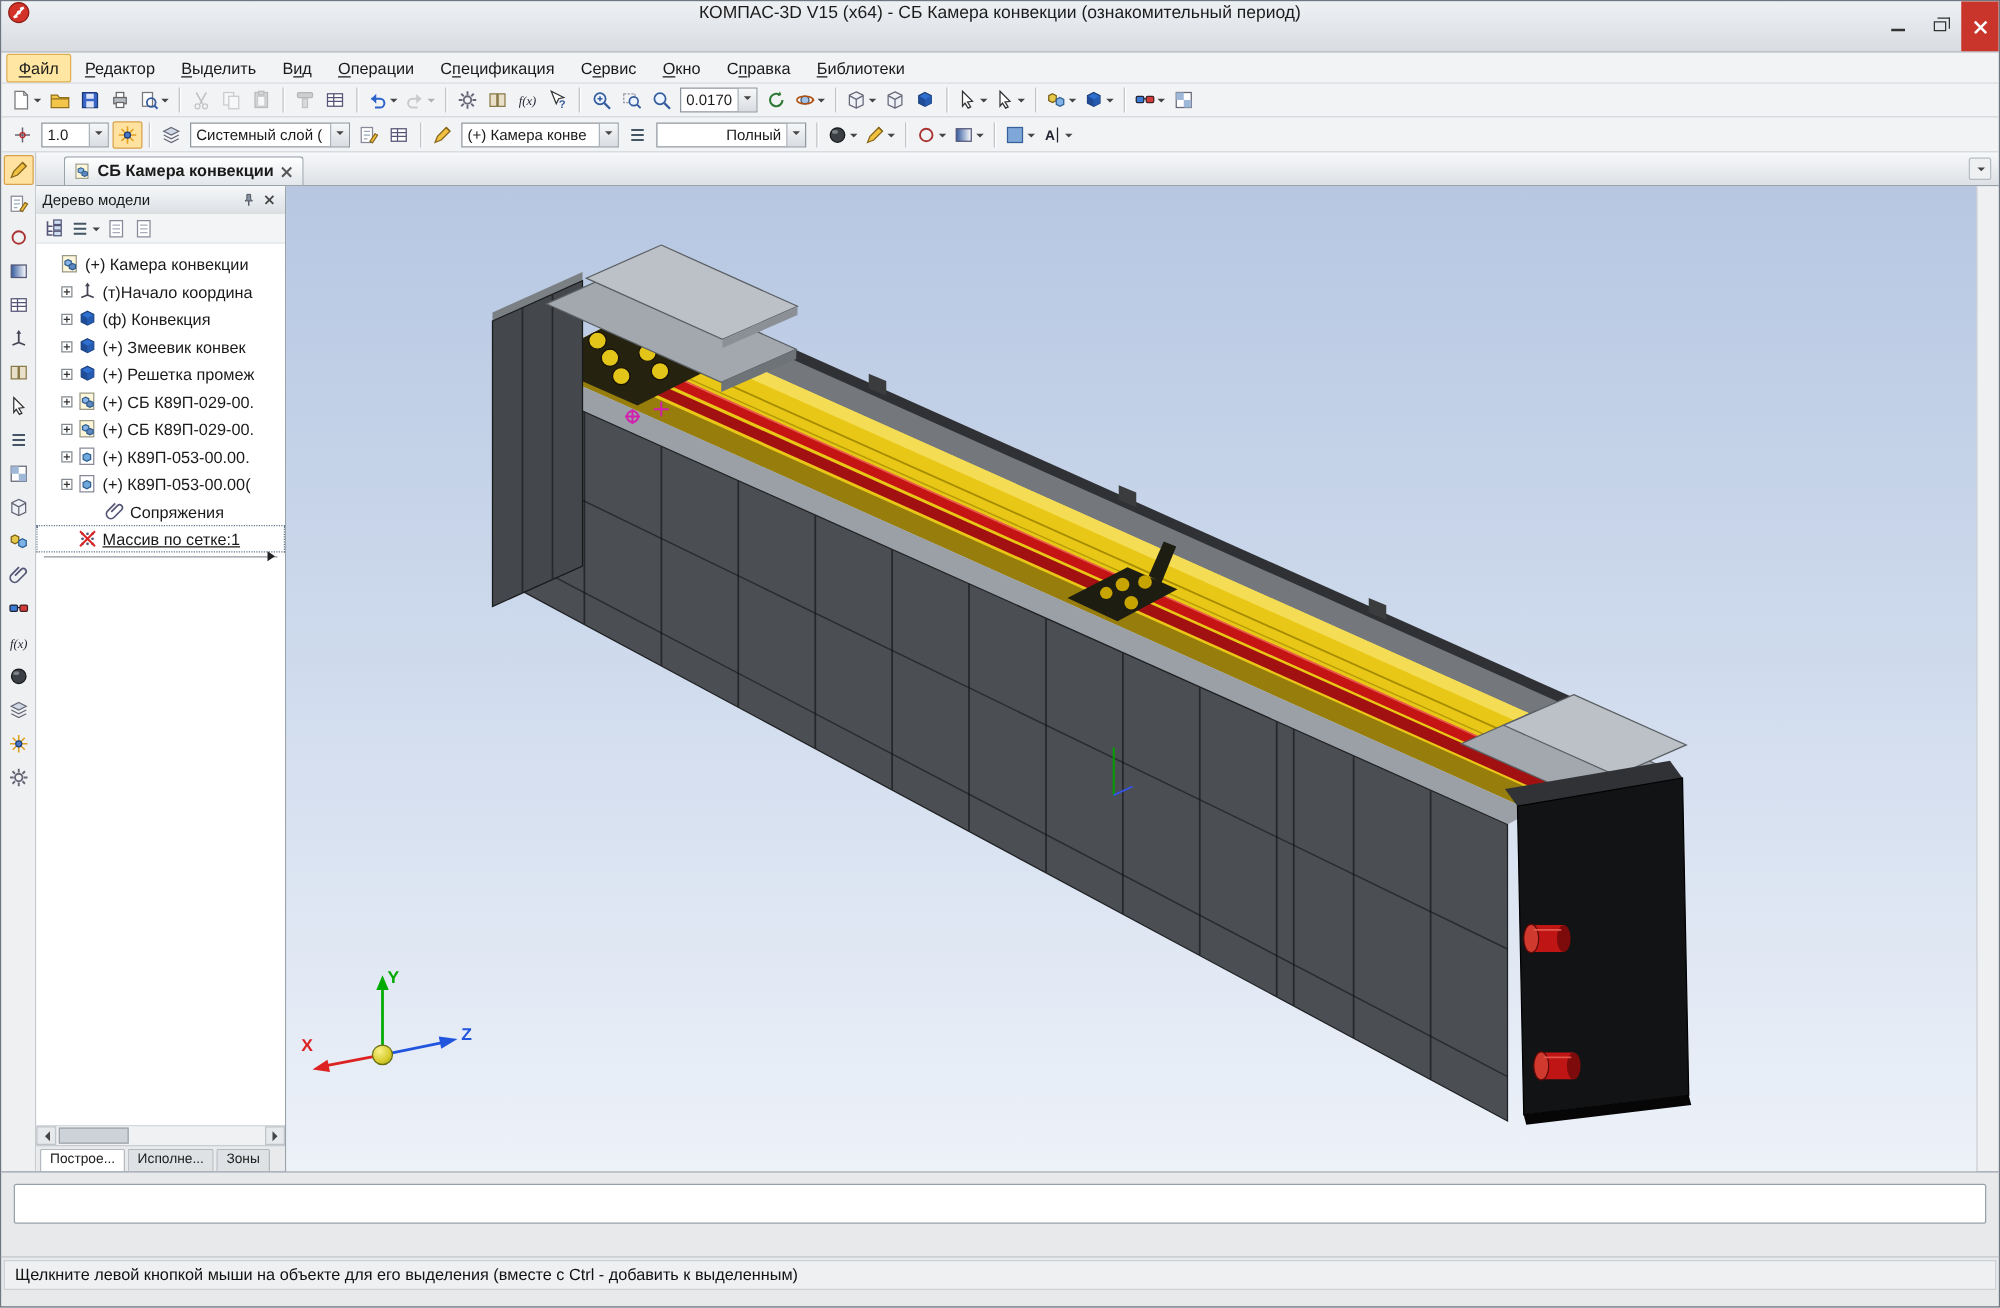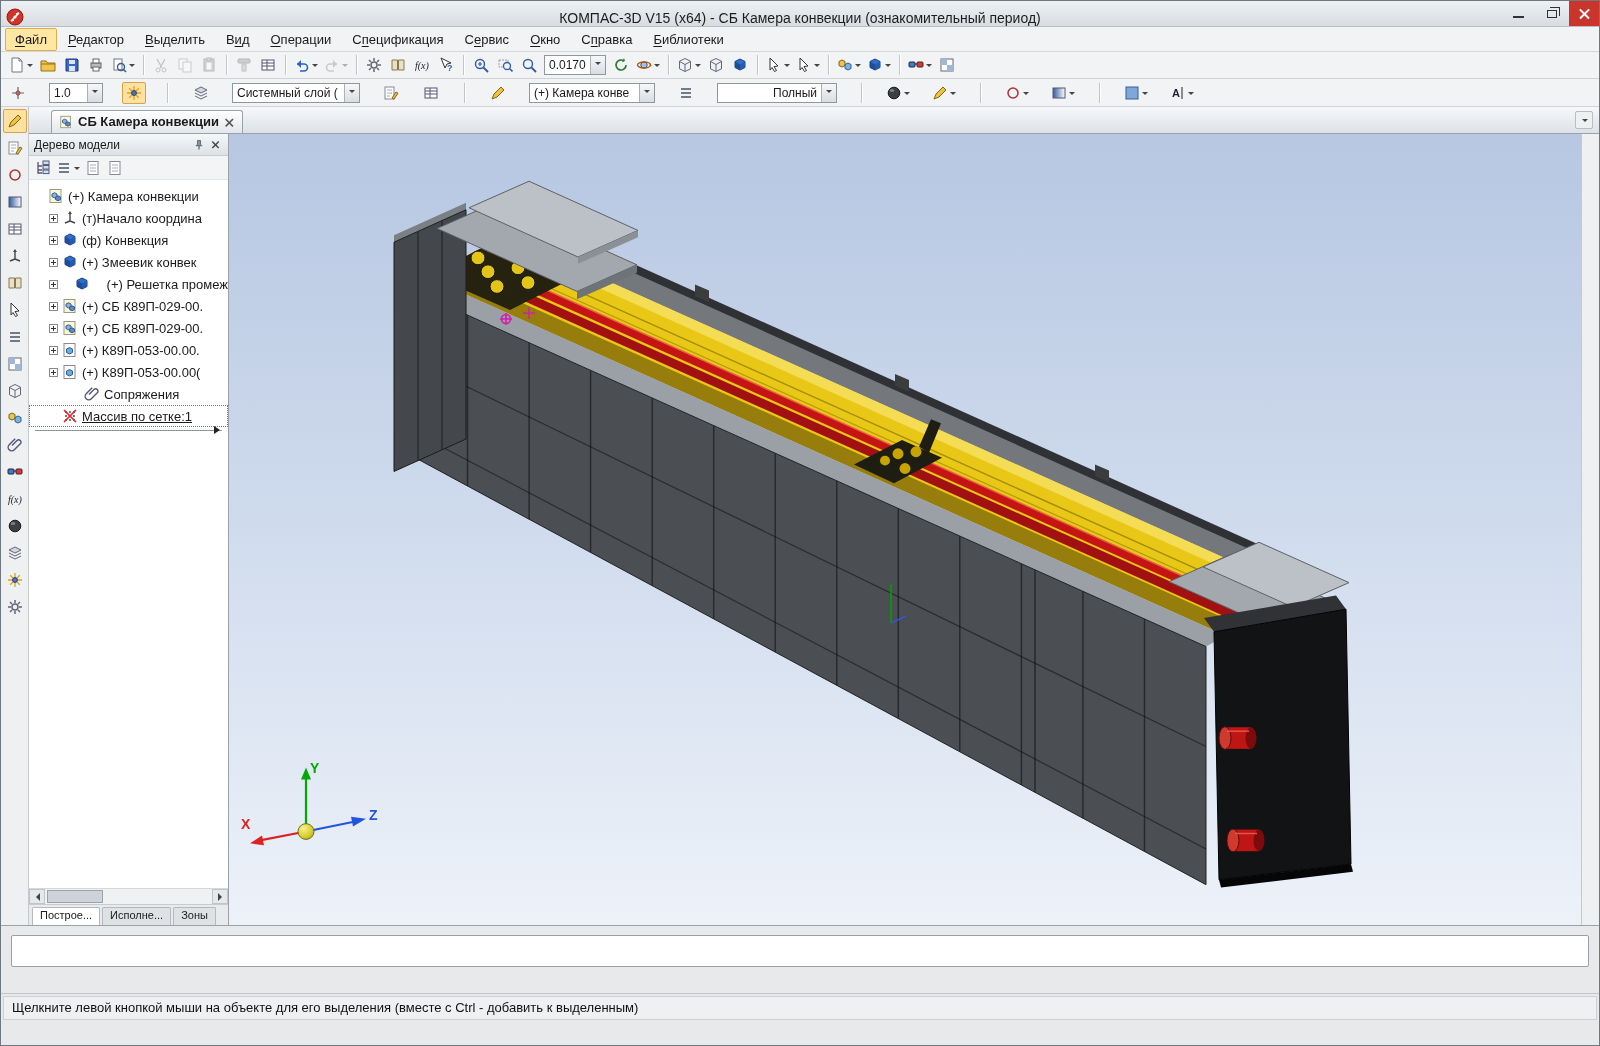--- a/index.html
+++ b/index.html
@@ -2,22 +2,22 @@
 <html style="--c-body: #4b4e53; --c-interior: #e9c716; --c-pipes: #c41414; --c-endcap: #121315; --c-flange: #a2a8ae; --vp-top: #b7c7e2; --vp-bottom: #edf2f9;"><head>
 <meta charset="utf-8">
 <style>
   * { box-sizing: border-box; margin: 0; padding: 0; }
   html,body { width:1600px; height:1046px; overflow:hidden; }
   body { font-family:"Liberation Sans",sans-serif; font-size:12px; color:#1a1a1a;
          background:#d4d7db; border:1px solid #6f7880; }
   #window { width:100%; height:100%; display:flex; flex-direction:column; }
 
   
-  .titlebar { height:26px; flex:none; background:linear-gradient(#eef1f4,#d8dce1);
-              border-bottom:1px solid #b9bec4; display:flex; align-items:flex-end; position:relative; }
+  .titlebar { height:41px; flex:none; background:linear-gradient(#eef1f4,#d8dce1);
+              border-bottom:1px solid #b9bec4; display:flex; align-items:flex-start; position:relative; }
   .title-text { position:absolute; left:0; right:0; text-align:center; font-size:14px; color:#1c1c1c; }
   .app-logo { margin-left:5px; z-index:2; width:18px; height:18px; }
   .win-controls { margin-left:auto; display:flex; z-index:2; height:100%; align-items:stretch; }
   .win-btn { width:34px; display:flex; align-items:center; justify-content:center; }
   .win-btn.close { background:#c9352b; width:30px; }
   .glyph-min { width:11px; height:2px; background:#333; margin-top:6px; }
   .glyph-restore { width:10px; height:8px; border:1.5px solid #333; position:relative; }
   .glyph-restore::before { content:""; position:absolute; left:2px; top:-4px; width:9px; height:8px; border:1.5px solid #333; border-bottom:none; border-left:none; }
   .x-glyph { position:relative; width:11px; height:11px; }
   .x-glyph::before,.x-glyph::after { content:""; position:absolute; left:-1px; top:5px; width:13px; height:1.8px; background:currentColor; }
@@ -29,21 +29,21 @@
   .menubar { height:25px; flex:none; background:#f2f3f5; border-bottom:1px solid #d3d7db;
              display:flex; align-items:center; padding-left:4px; font-size:13px; }
   .menu-item { padding:3px 9px; margin-right:1px; border:1px solid transparent; border-radius:2px; white-space:nowrap; }
   .menu-item.highlighted { background:#ffe7a3; border-color:#dfae52; }
   .menu-item u { text-underline-offset:2px; }
 
   
   .toolbar { flex:none; background:#f2f3f5; border-bottom:1px solid #cfd3d7;
              display:flex; align-items:center; padding:0 5px; }
   #toolbar-main { height:27px; }
-  #toolbar-params { height:28px;gap:16px; }
+  #toolbar-params { height:28px; }
   .tb-btn { height:22px; min-width:24px; border:1px solid transparent; border-radius:2px;
             display:flex; align-items:center; justify-content:center; padding:0 2px; }
   .tb-btn.disabled { opacity:.38; filter:grayscale(1); }
   .tb-btn.pressed { background:#ffe2a0; border-color:#d9a14a; }
   .tb-btn .icon, .tree-tools .icon { width:16px; height:16px; display:block; }
   .icon svg { width:16px; height:16px; display:block; }
   .tri { width:0; height:0; border:3.5px solid transparent; border-top-color:#444; margin-left:2px; margin-top:4px; }
   .tb-sep { width:1px; height:20px; background:#c0c5ca; box-shadow:1px 0 0 #fff; margin:0 5px; flex:none; }
   .tb-combo { height:20px; border:1px solid #8f979e; background:#fff; display:flex; align-items:stretch;
               margin:0 3px; font-size:12px; flex:none; }
@@ -112,21 +112,21 @@
 
   
   .viewport { flex:1; position:relative; min-width:0;
               background:linear-gradient(var(--vp-top,#b7c7e2), #cdd9ec 45%, var(--vp-bottom,#edf2f9)); }
   .viewport svg.scene { position:absolute; inset:0; width:100%; height:100%; }
   .rightdock { width:18px; flex:none; background:#eef0f2; border-left:1px solid #c6cace; }
 
   
   .propbar { height:68px; flex:none; background:#e7e9eb; border-top:1px solid #9aa2aa; padding:9px 10px; }
   .prop-field { height:32px; background:#fff; border:1px solid #98a1ab; border-radius:2px; }
-  .statusbar { height:52px; flex:none; background:#e7e9eb; border-top:1px solid #c2c6ca; padding:2px; }
+  .statusbar { height:40px; flex:none; background:#e7e9eb; border-top:1px solid #c2c6ca; padding:2px; }
   .status-msg { height:24px; line-height:22px; padding:0 8px; font-size:13px; color:#111;
                 background:#eef0f1; border:1px solid #cdd1d5; }
 </style>
 </head>
 <body>
 
 <div id="window">
 
   <div class="titlebar">
     <span class="app-logo">
@@ -850,21 +850,21 @@
                 <span class="expander"></span>
                 <span class="tree-icon">
                   <svg viewBox="0 0 16 16">
                     <path d="M8 2l5 2.5v6L8 13 3 10.5v-6z" fill="#2f6fd0" stroke="#1c3f78"></path>
                     <path d="M8 7.5L13 4.5v6L8 13z" fill="#255bb0"></path>
                     <path d="M3 4.5l5 3v5.5l-5-3z" fill="#1e4c96"></path>
                   </svg>
                 </span>
                 <span class="tree-label">(+) Змеевик конвек</span>
               </div>
-              <div class="tree-row" style="padding-left: 20px; justify-content: space-between;">
+              <div class="tree-row" style="padding-left: 20px;">
                 <span class="expander"></span>
                 <span class="tree-icon">
                   <svg viewBox="0 0 16 16">
                     <path d="M8 2l5 2.5v6L8 13 3 10.5v-6z" fill="#2f6fd0" stroke="#1c3f78"></path>
                     <path d="M8 7.5L13 4.5v6L8 13z" fill="#255bb0"></path>
                     <path d="M3 4.5l5 3v5.5l-5-3z" fill="#1e4c96"></path>
                   </svg>
                 </span>
                 <span class="tree-label">(+) Решетка промеж</span>
               </div>

